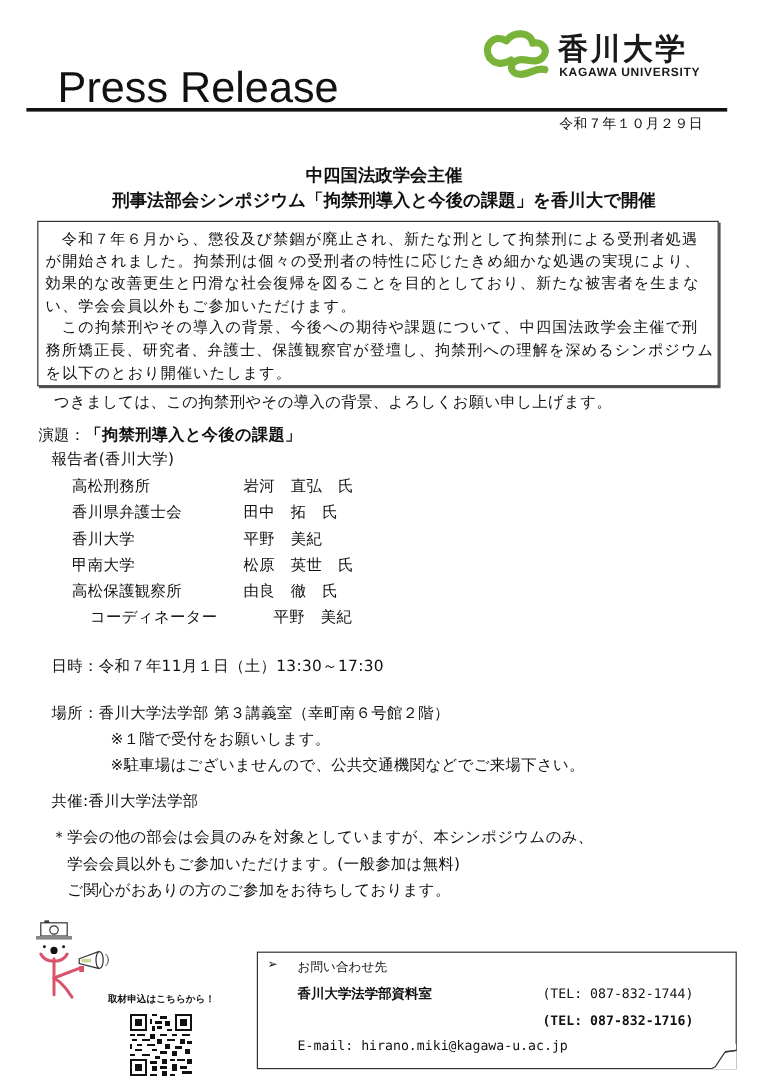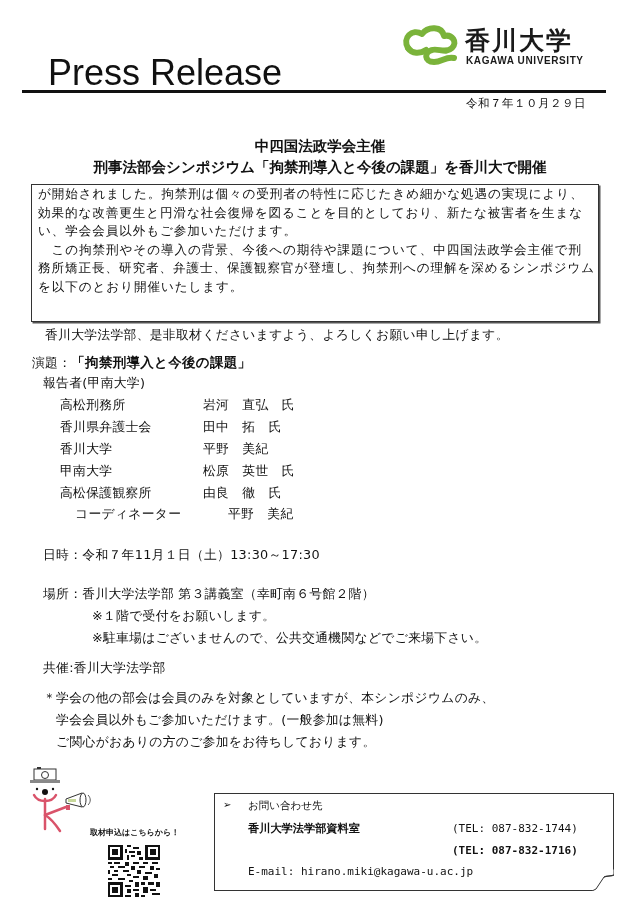--- a/index.html
+++ b/index.html
@@ -47,35 +47,36 @@
 <div class="abs logo-jp">香川大学</div>
 <div class="abs logo-en">KAGAWA UNIVERSITY</div>
 
 <div class="abs rule"></div>
 <div class="abs date">令和７年１０月２９日</div>
 
 <div class="abs headline1">中四国法政学会主催</div>
 <div class="abs headline2">刑事法部会シンポジウム「拘禁刑導入と今後の課題」を香川大で開催</div>
 
 <div class="abs summary-box">
+  <p class="first">　令和７年６月から、懲役及び禁錮が廃止され、新たな刑として拘禁刑による受刑者処遇</p>
   <p>が開始されました。拘禁刑は個々の受刑者の特性に応じたきめ細かな処遇の実現により、</p>
   <p>効果的な改善更生と円滑な社会復帰を図ることを目的としており、新たな被害者を生まな</p>
   <p>い、学会会員以外もご参加いただけます。</p>
   <p>　この拘禁刑やその導入の背景、今後への期待や課題について、中四国法政学会主催で刑</p>
   <p>務所矯正長、研究者、弁護士、保護観察官が登壇し、拘禁刑への理解を深めるシンポジウム</p>
   <p>を以下のとおり開催いたします。</p>
 </div>
 
-<div class="abs line" style="left:45px;top:327px;">香川大学法学部、是非取材くださいますよう、よろしくお願い申し上げます。</div>
+<div class="abs line" style="left:45px;top:327px;">つきましては、この拘禁刑やその導入の背景、よろしくお願い申し上げます。</div>
 
 <div class="abs line" style="left:32px;top:354px;">
   <span>演題：</span><span class="bold" style="font-size:13.5px;">「拘禁刑導入と今後の課題」</span>
 </div>
 
-<div class="abs line" style="left:43px;top:375px;">報告者(甲南大学)</div>
+<div class="abs line" style="left:43px;top:375px;">報告者(香川大学)</div>
 
 <div class="abs line" style="left:60px;top:397px;">高松刑務所</div>
 <div class="abs line" style="left:203px;top:397px;">岩河　直弘　氏</div>
 
 <div class="abs line" style="left:60px;top:419px;">香川県弁護士会</div>
 <div class="abs line" style="left:203px;top:419px;">田中　拓　氏</div>
 
 <div class="abs line" style="left:60px;top:441px;">香川大学</div>
 <div class="abs line" style="left:203px;top:441px;">平野　美紀</div>
 

